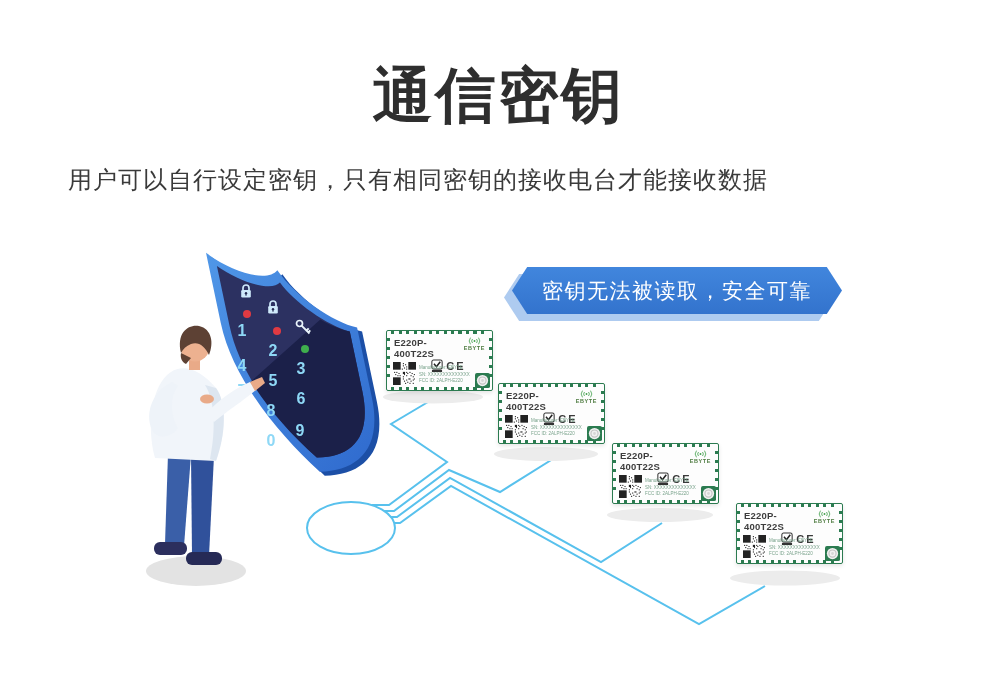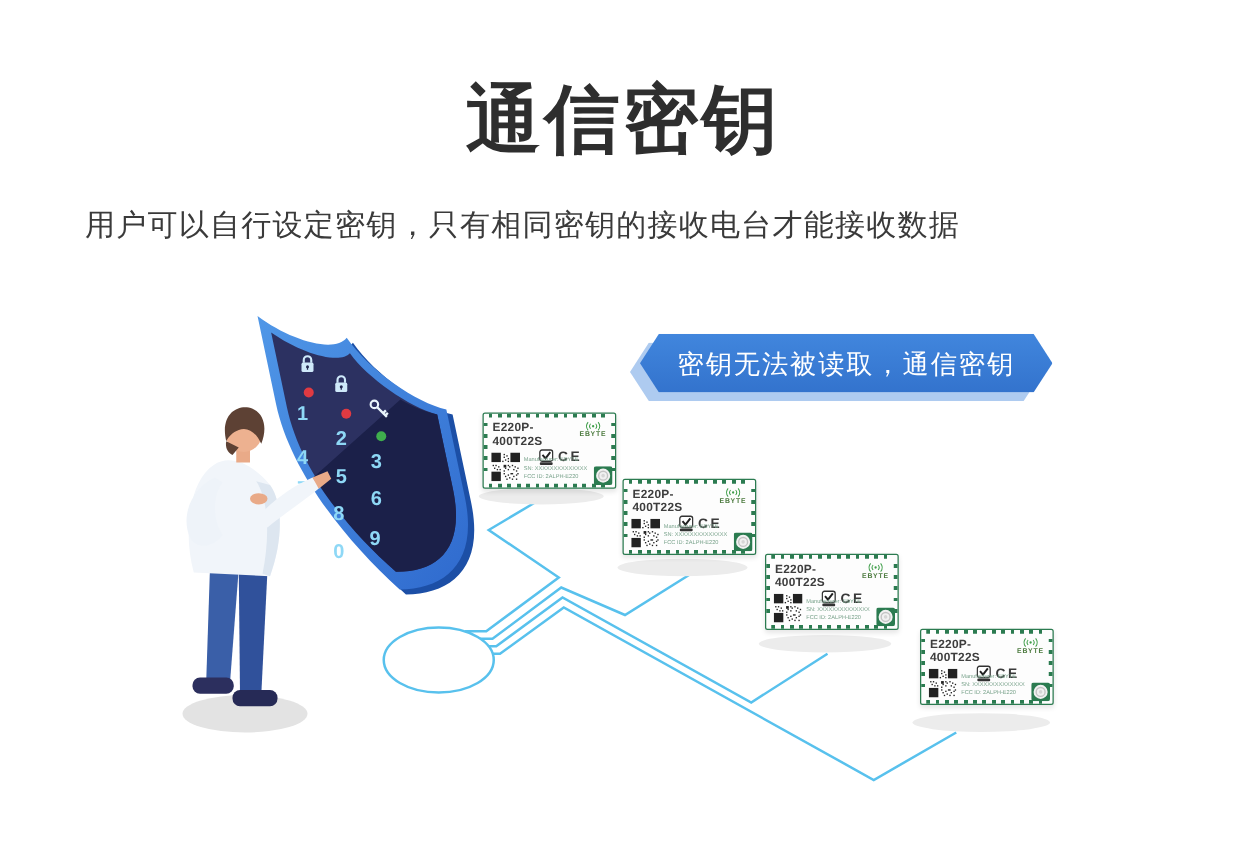--- a/index.html
+++ b/index.html
@@ -211,21 +211,21 @@
     <rect x="189" y="360" width="11" height="10" fill="#e9aa88"></rect>
     <circle cx="195" cy="347" r="14.5" fill="#edb190"></circle>
     <path d="M181,353 C176,332 189,324 199,326 C212,329 214,343 209,355 C205,346 198,341 191,344 C186,346 183,349 181,353 Z" fill="#5d4134"></path>
     <path d="M181,353 C180,358 182,362 186,364 L191,358 Z" fill="#5d4134"></path>
   </g>
 </svg>
 
 <div class="banner-wrap">
   <div class="banner-shadow"></div>
   <div class="banner">
-    <span>密钥无法被读取，通信密钥</span>
+    <span>密钥无法被读取，安全可靠</span>
   </div>
 </div>
 
 <div class="module m1">
   <div class="m-pins pins-t"></div>
   <div class="m-pins pins-b"></div>
   <div class="m-pins-v pins-l"></div>
   <div class="m-pins-v pins-r"></div>
   <div class="m-head">
     <span class="m-model">E220P-400T22S</span>

